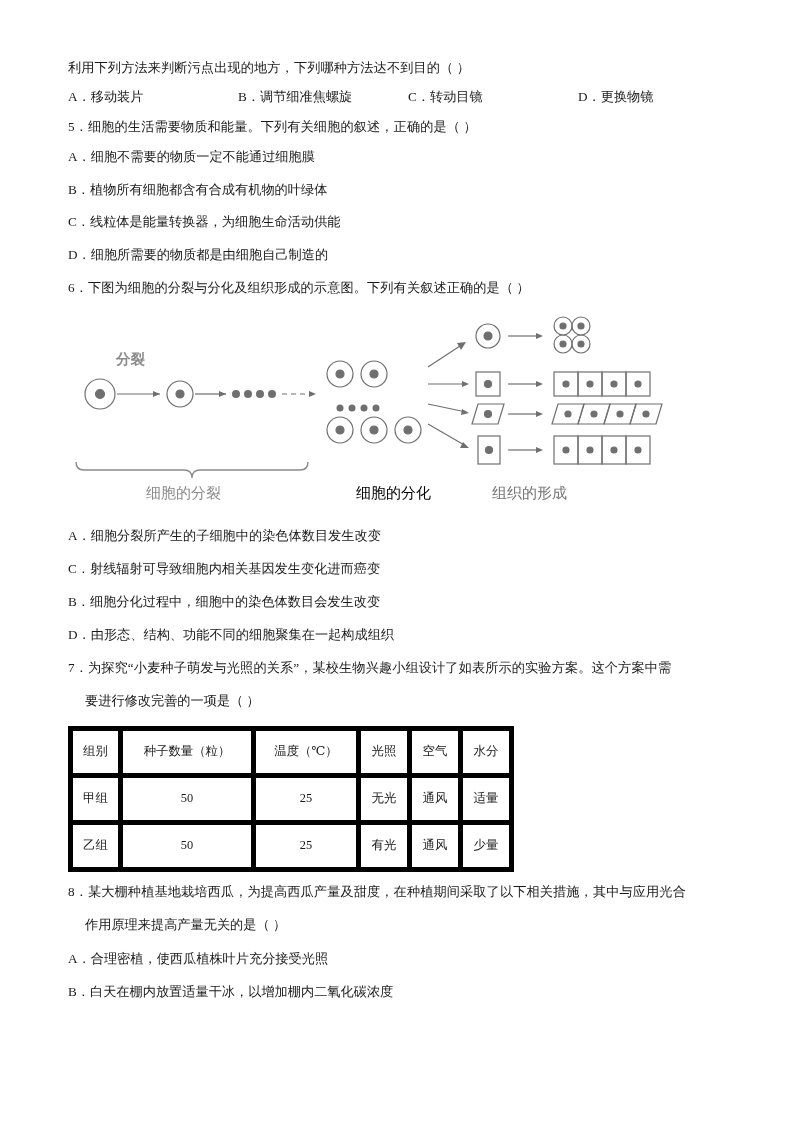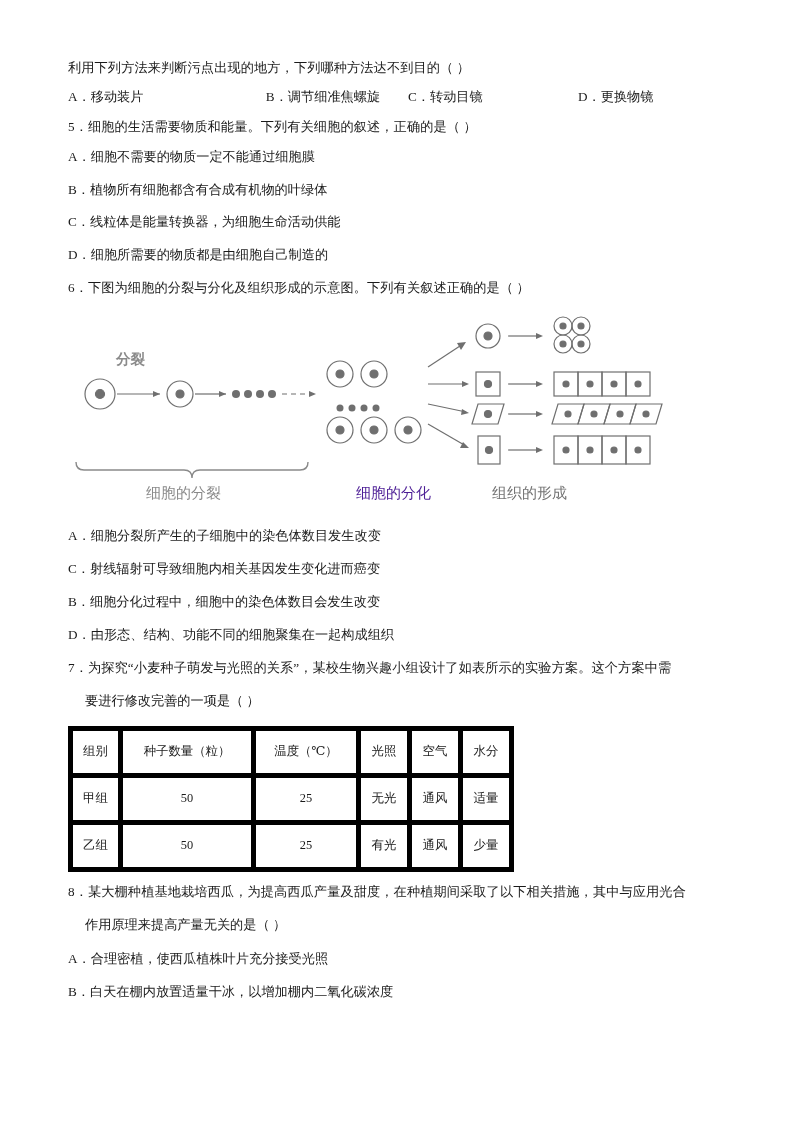--- a/index.html
+++ b/index.html
@@ -40,21 +40,21 @@
   .opt-row {
     display: flex;
     font-size: 13.2px;
     line-height: 1.5;
     margin: 0 0 9px 0;
   }
   .opt-row .opt {
     white-space: nowrap;
   }
   .opt-row.four .opt:nth-child(1) { width: 170px; }
-  .opt-row.four .opt:nth-child(2) { width: 170px; text-align: center; }
+  .opt-row.four .opt:nth-child(2) { width: 170px; }
   .opt-row.four .opt:nth-child(3) { width: 170px; }
   .opt-row.four .opt:nth-child(4) { width: auto; }
   .opt-stack {
     font-size: 13.2px;
     line-height: 1.5;
     margin: 0 0 13px 0;
   }
   .opt-stack div {
     margin-bottom: 13px;
   }
@@ -220,21 +220,21 @@
           <rect x="534" y="124" width="24" height="28"></rect>
           <circle cx="546" cy="138" r="3" fill="#6f6f6f"></circle>
           <rect x="558" y="124" width="24" height="28"></rect>
           <circle cx="570" cy="138" r="3" fill="#6f6f6f"></circle>
 
           <path d="M8 150 q0 8 8 8 h100 q8 0 8 8 q0 -8 8 -8 h100 q8 0 8 -8" stroke="#8a8a8a" stroke-width="1.4"></path>
         </g>
         <text x="48" y="52" font-family="'Liberation Sans', sans-serif" font-size="14.5" fill="#8a8a8a" font-weight="bold">分裂</text>
       </svg>
       <div style="position:absolute; left:78px; top:172px; font-size:15px; color:#8a8a8a; font-family:Liberation Serif, serif;">细胞的分裂</div>
-      <div style="position:absolute; left:288px; top:172px; font-size:15px; color:#4c1d95; font-family:Liberation Mono, monospace;">细胞的分化</div>
+      <div style="position:absolute; left:288px; top:172px; font-size:15px; color:#000000; font-family:Liberation Mono, monospace;">细胞的分化</div>
       <div style="position:absolute; left:424px; top:172px; font-size:15px; color:#737373; font-family:'Liberation Sans', sans-serif;">组织的形成</div>
     </div>
 
     <div class="opt-stack">
       <div>A．细胞分裂所产生的子细胞中的染色体数目发生改变</div>
       <div>C．射线辐射可导致细胞内相关基因发生变化进而癌变</div>
       <div>B．细胞分化过程中，细胞中的染色体数目会发生改变</div>
       <div>D．由形态、结构、功能不同的细胞聚集在一起构成组织</div>
     </div>
   </div>

